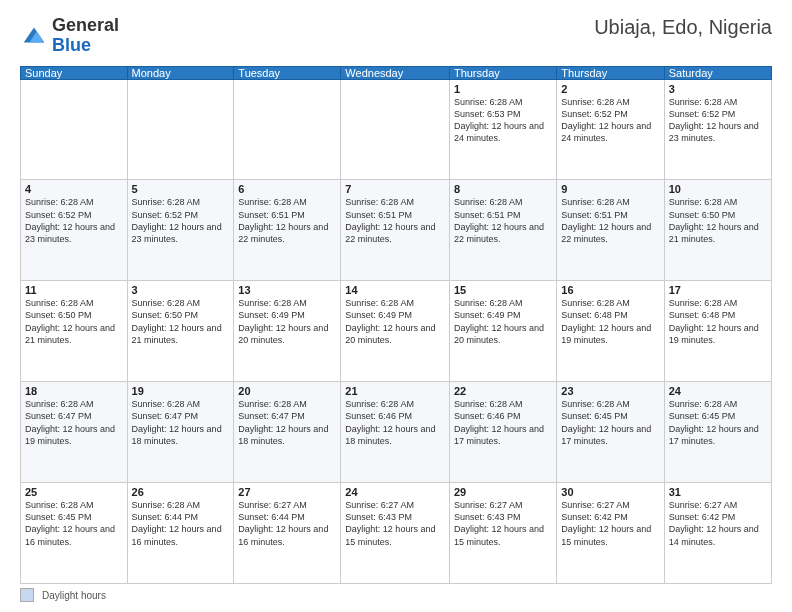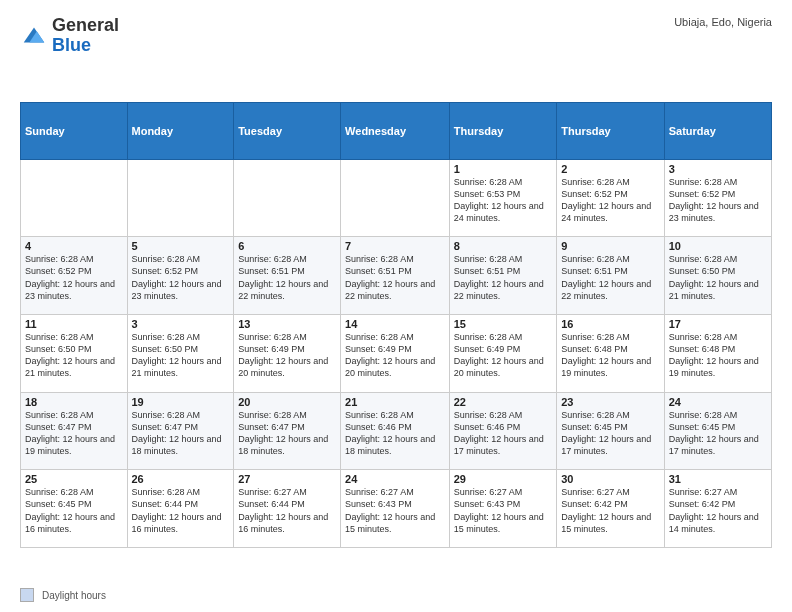--- a/index.html
+++ b/index.html
@@ -9,21 +9,20 @@
       width: 792px;
       height: 612px;
       overflow: hidden;
     }
     .page {
       width: 792px;
       height: 612px;
       padding: 16px 20px 10px 20px;
       display: flex;
       flex-direction: column;
-      gap: 36px;
     }
     .header {
       display: flex;
       justify-content: space-between;
       align-items: flex-start;
       margin-bottom: 10px;
     }
     .logo {
       display: flex;
       align-items: center;
@@ -43,36 +42,36 @@
     .title-area {
       text-align: right;
     }
     .month-year {
       font-size: 32px;
       font-weight: normal;
       color: #222;
       line-height: 1.1;
     }
     .location {
-      font-size: 11px;
+      font-size: 20px;
       color: #444;
     }
     .calendar {
       flex: 1;
       border-collapse: collapse;
       width: 100%;
       font-size: 10px;
     }
     .calendar th {
       background-color: #2979c2;
       color: #fff;
-      padding: 22px 4px;
+      padding: 0 4px;
       text-align: left;
       font-size: 11px;
-      font-weight: bold;
+      font-weight: normal;
       border: 1px solid #1a5fa0;
     }
     .calendar td {
       border: 1px solid #ccc;
       vertical-align: top;
       padding: 3px 4px;
       width: 113px;
       height: 72px;
       background: #fff;
     }

